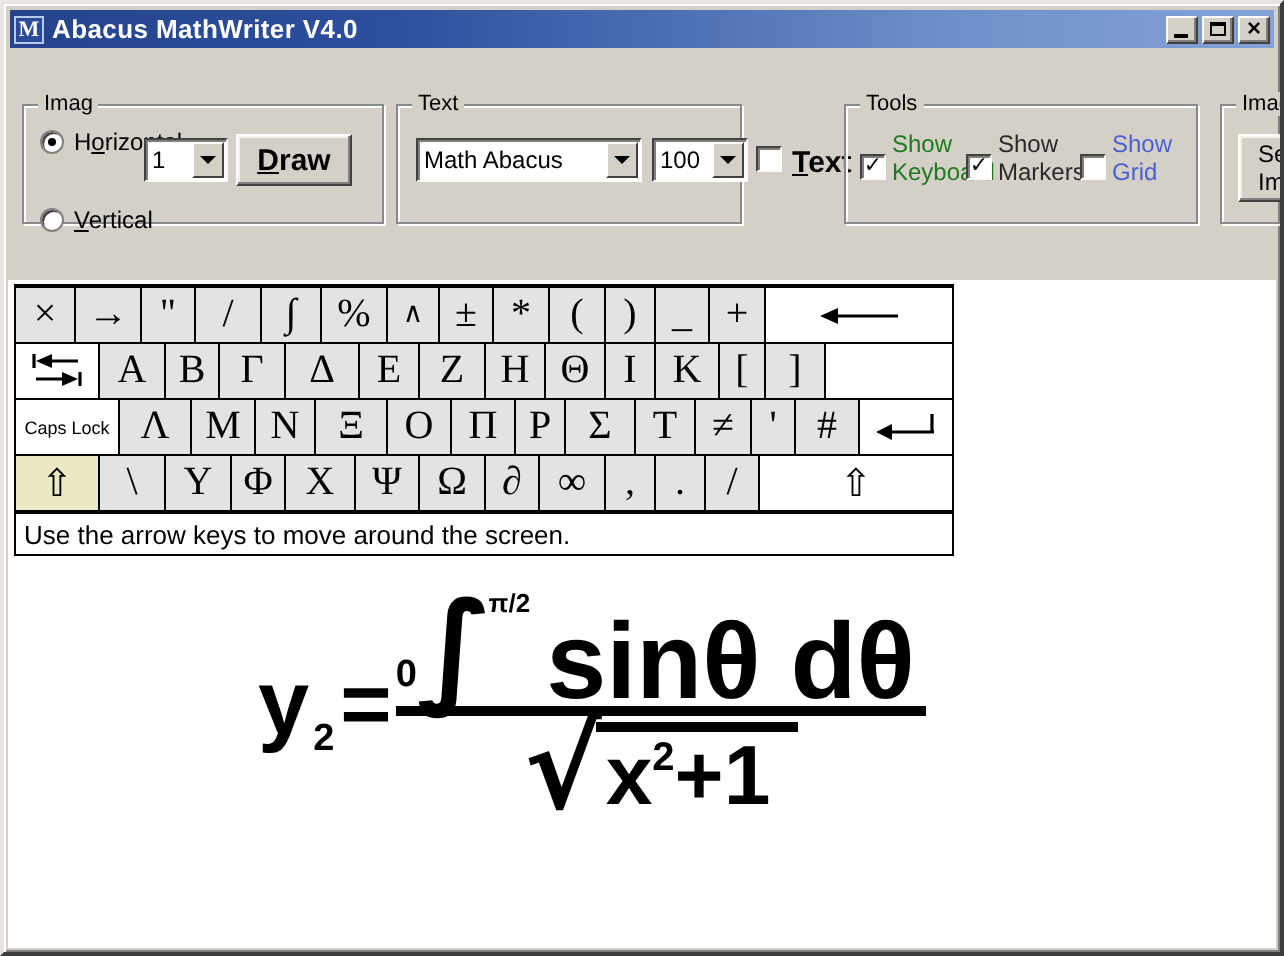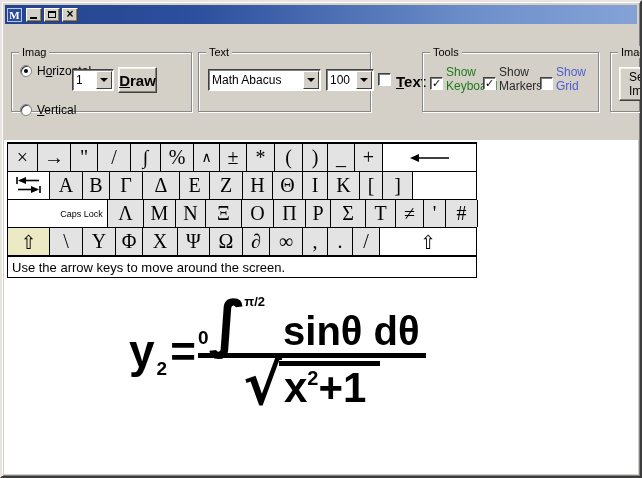--- a/index.html
+++ b/index.html
@@ -82,21 +82,21 @@
     border:1px solid;border-color:#fff #404040 #404040 #fff;
     display:flex;align-items:center;justify-content:center;
   }
   .arrow-down{width:0;height:0;border-left:4px solid transparent;border-right:4px solid transparent;border-top:4px solid #000;}
 
   .btn{
     background:#d4d0c8;border:1px solid;border-color:#ffffff #404040 #404040 #ffffff;
     box-shadow:inset -1px -1px 0 #808080, inset 1px 1px 0 #f4f2ee;
     display:flex;align-items:center;justify-content:center;color:#000;
   }
-  .draw-btn{position:absolute;left:106px;top:14px;width:39px;height:26px;font-size:15px;font-weight:bold;}
+  .draw-btn{position:absolute;left:106px;top:14px;width:58px;height:26px;font-size:15px;font-weight:bold;}
   .line-width-combo{left:60px;top:16px;width:42px;}
   .font-combo{left:9px;top:16px;width:113px;}
   .size-combo{left:127px;top:16px;width:48px;}
 
   .checkbox{
     width:13px;height:13px;background:#fff;flex:0 0 auto;
     border:1px solid;border-color:#404040 #fff #fff #404040;
     box-shadow:inset 1px 1px 0 #808080;
     font-size:11px;font-weight:bold;line-height:11px;text-align:center;color:#000;
   }
@@ -144,34 +144,35 @@
     color:#000;font-weight:bold;font-family:"Liberation Sans","DejaVu Sans",sans-serif;
   }
   .f-lhs{font-size:46px;display:flex;align-items:baseline;margin-top:-14px;}
   .f-sub{font-size:19px;position:relative;top:8px;margin:0 3px 0 2px;}
   .f-eq{font-size:44px;margin-right:2px;}
   .f-frac{display:flex;flex-direction:column;align-items:center;}
   .f-num{display:flex;align-items:flex-end;padding:0 6px 3px 0;}
   .f-intlow{font-size:19px;margin-bottom:1px;}
   .f-int{font-size:62px;line-height:52px;font-family:"DejaVu Sans",sans-serif;font-weight:bold;}
   .f-intup{font-size:13px;align-self:flex-start;margin:-4px 0 0 -2px;}
-  .f-integrand{font-size:40px;line-height:38px;margin-left:18px;white-space:nowrap;}
+  .f-integrand{font-size:54px;line-height:38px;margin-left:8px;white-space:nowrap;}
   .f-bar{height:5px;background:#000;width:100%;}
   .f-den{display:flex;align-items:flex-start;margin-top:3px;}
   .f-sqrt{font-size:58px;line-height:46px;font-family:"DejaVu Sans",sans-serif;font-weight:bold;margin-right:-3px;}
   .f-rad{border-top:5px solid #000;font-size:42px;line-height:44px;padding:0 14px 0 5px;white-space:nowrap;}
   .f-radsup{font-size:20px;position:relative;top:-17px;}
 </style>
 </head>
 <body>
 
 <div class="window">
 
   <div class="titlebar">
     <div class="app-icon">M</div>
+    <div class="title-text">Abacus MathWriter V4.0</div>
     <div class="tb-btns">
       <div class="tb-btn">
           <span class="glyph-min"></span>
         </div>
       <div class="tb-btn">
           <span class="glyph-max"></span>
         </div>
       <div class="tb-btn">
           <span class="glyph-close">×</span>
         </div>
@@ -291,21 +292,21 @@
             <div class="key" style="width: 33px;">Z</div>
             <div class="key" style="width: 30px;">H</div>
             <div class="key" style="width: 30px;">Θ</div>
             <div class="key" style="width: 25px;">I</div>
             <div class="key" style="width: 32px;">K</div>
             <div class="key" style="width: 23px;">[</div>
             <div class="key" style="width: 30px;">]</div>
             <div class="key filler grow"></div>
           </div>
           <div class="kb-row">
-            <div class="key white caps" style="width: 52px; margin-left: 48px;">Caps Lock</div>
+            <div class="key white caps" style="width: 52px;">Caps Lock</div>
             <div class="key" style="width: 36px;">Λ</div>
             <div class="key" style="width: 32px;">M</div>
             <div class="key" style="width: 30px;">N</div>
             <div class="key" style="width: 36px;">Ξ</div>
             <div class="key" style="width: 32px;">O</div>
             <div class="key" style="width: 32px;">Π</div>
             <div class="key" style="width: 25px;">P</div>
             <div class="key" style="width: 35px;">Σ</div>
             <div class="key" style="width: 30px;">T</div>
             <div class="key" style="width: 28px;">≠</div>

